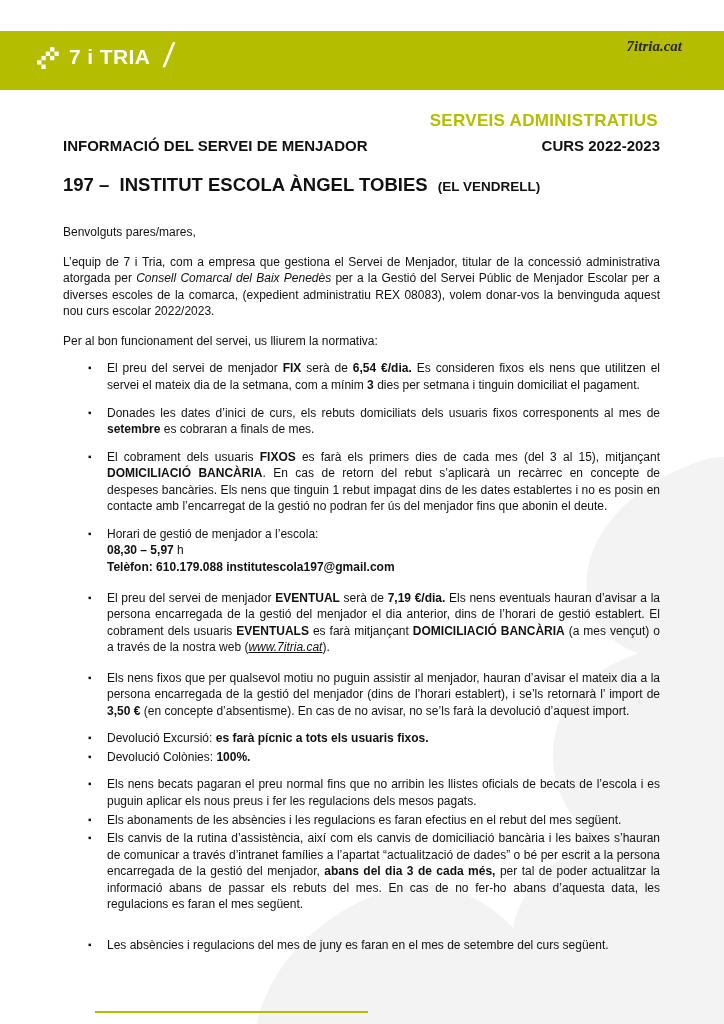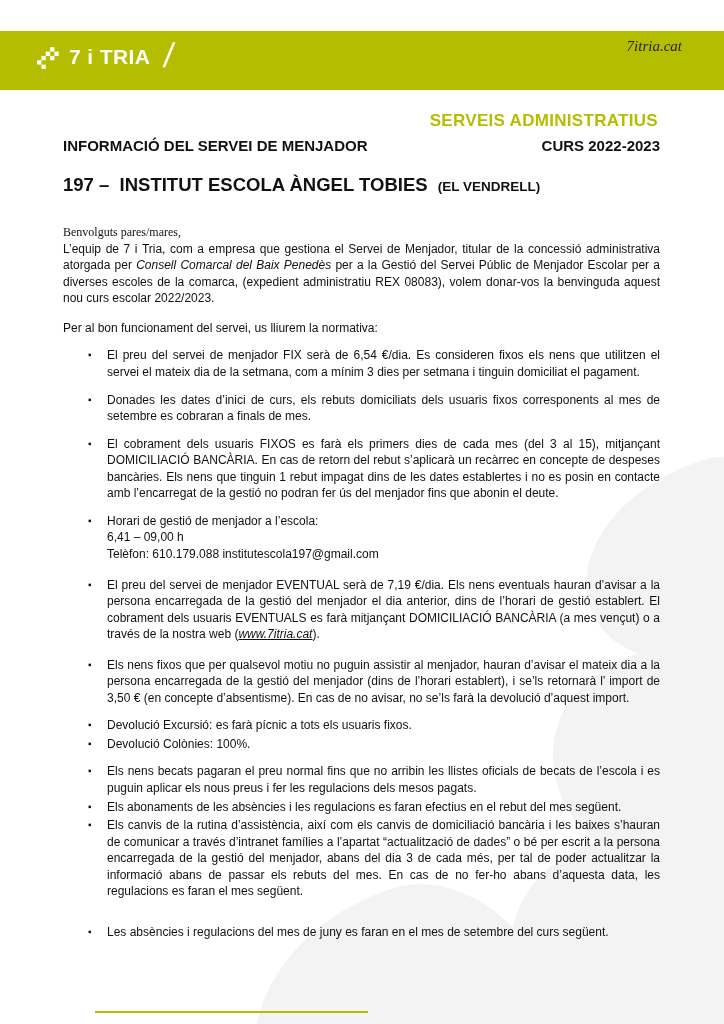--- a/index.html
+++ b/index.html
@@ -15,40 +15,40 @@
   .blob-2 { width:265px; height:235px; right:-95px; top:636px; border-radius:68% 32% 55% 45% / 54% 60% 40% 46%; transform:rotate(12deg); }
   .blob-3 { width:270px; height:245px; right:-60px; top:828px; border-radius:64% 36% 58% 42% / 56% 50% 50% 44%; transform:rotate(28deg); }
   .blob-4 { width:310px; height:270px; left:248px; bottom:-138px; border-radius:60% 40% 55% 45% / 55% 60% 40% 45%; transform:rotate(-18deg); }
 
   
   .band { position:absolute; left:0; top:31px; width:724px; height:59px; background:var(--accent); z-index:2; }
   .brand-left { position:absolute; left:36px; top:0; height:52px; display:flex; align-items:center; gap:12px; }
   .logo { display:flex; align-items:center; gap:7px; color:#fff; }
   .logo-text { font-size:21px; font-weight:bold; letter-spacing:.4px; color:#fff; }
   .slash { color:#fff; font-size:34px; font-weight:300; line-height:1; transform:skewX(-8deg); padding:0 2px 4px 2px; }
-  .site-url { position:absolute; right:42px; top:7px; font-family:"Liberation Serif", serif; font-style:italic; font-weight:normal; font-size:15px; color:#26261d; }
+  .site-url { position:absolute; right:42px; top:7px; font-family:"Liberation Serif", serif; font-style:italic; font-weight:bold; font-size:15px; color:#26261d; }
 
   .subheader { position:absolute; top:111px; right:66px; z-index:2; color:var(--accent); font-weight:bold; font-size:17px; letter-spacing:.3px; }
 
   
   .content { position:absolute; left:63px; top:136px; width:597px; z-index:1; font-size:12px; line-height:1.38; }
   .title-row { display:flex; justify-content:space-between; font-weight:bold; font-size:15px;gap:38px; }
   .school-row { margin-top:15px; font-weight:bold; font-size:18.5px; white-space:nowrap; }
   .school-row .suffix { font-size:13.5px; margin-left:5px; }
-  .salutation { margin-top:27px;font-family:Liberation Serif, serif; }
-  .para { text-align:justify; }
+  .salutation { margin-top:27px; }
+  .para { margin-top:13px; text-align:justify; }
   .lead { margin-top:13px; }
 
   ul.rules { list-style:none; margin-top:3px; }
   ul.rules li { display:flex; margin-left:25px; }
   .marker { width:19px; flex:0 0 19px; font-size:10px; padding-top:1px; }
   .rule-text { flex:1; text-align:justify; }
   .sp-0 { margin-top:2px; } .sp-1 { margin-top:11px; } .sp-2 { margin-top:14px; } .sp-3 { margin-top:24px; }
 
-  .b { font-weight:normal; } .i { font-style:italic; } .u { text-decoration:underline;font-style:italic; }
+  .b { font-weight:bold; } .i { font-style:italic; } .u { text-decoration:underline;font-style:italic; }
 
   .footer-line { position:absolute; left:95px; bottom:11px; width:273px; height:2px; background:var(--accent); z-index:1; }
 </style>
 </head>
 <body>
 
 <div class="page">
 
   <div class="bg-layer">
     <div class="blob blob-1"></div>
@@ -102,21 +102,21 @@
         <li class="sp-1">
           <span class="marker">▪</span>
           <span class="rule-text"><span>Donades les dates d’inici de curs, els rebuts domiciliats dels usuaris fixos corresponents al mes de </span><span class="b">setembre</span><span> es cobraran a finals de mes.</span></span>
         </li>
         <li class="sp-1">
           <span class="marker">▪</span>
           <span class="rule-text"><span>El cobrament dels usuaris </span><span class="b">FIXOS</span><span> es farà els primers dies de cada mes (del 3 al 15), mitjançant </span><span class="b">DOMICILIACIÓ BANCÀRIA</span><span>. En cas de retorn del rebut s’aplicarà un recàrrec en concepte de despeses bancàries. Els nens que tinguin 1 rebut impagat dins de les dates establertes i no es posin en contacte amb l’encarregat de la gestió no podran fer ús del menjador fins que abonin el deute.</span></span>
         </li>
         <li class="sp-1">
           <span class="marker">▪</span>
-          <span class="rule-text"><span>Horari de gestió de menjador a l’escola:</span><br><span class="b">6,41 – 09,00</span><span> h</span><br><span class="b">Telèfon: 610.179.088 </span><span class="b">institutescola197@gmail.com</span></span>
+          <span class="rule-text"><span>Horari de gestió de menjador a l’escola:</span><br><span class="b">08,30 – 5,97</span><span> h</span><br><span class="b">Telèfon: 610.179.088 </span><span class="b">institutescola197@gmail.com</span></span>
         </li>
         <li class="sp-2">
           <span class="marker">▪</span>
           <span class="rule-text"><span>El preu del servei de menjador </span><span class="b">EVENTUAL</span><span> serà de </span><span class="b">7,19 €/dia.</span><span> Els nens eventuals hauran d’avisar a la persona encarregada de la gestió del menjador el dia anterior, dins de l’horari de gestió establert. El cobrament dels usuaris </span><span class="b">EVENTUALS</span><span> es farà mitjançant </span><span class="b">DOMICILIACIÓ BANCÀRIA</span><span> (a mes vençut) o a través de la nostra web (</span><span class="u">www.7itria.cat</span><span>).</span></span>
         </li>
         <li class="sp-2">
           <span class="marker">▪</span>
           <span class="rule-text"><span>Els nens fixos que per qualsevol motiu no puguin assistir al menjador, hauran d’avisar el mateix dia a la persona encarregada de la gestió del menjador (dins de l’horari establert), i se’ls retornarà l’ import de </span><span class="b">3,50 €</span><span> (en concepte d’absentisme). En cas de no avisar, no se’ls farà la devolució d’aquest import.</span></span>
         </li>
         <li class="sp-1">

